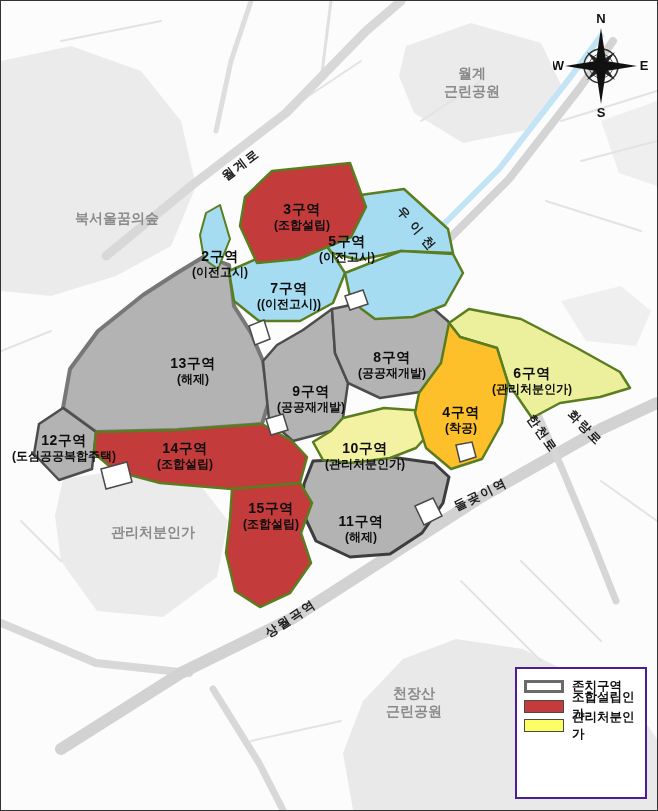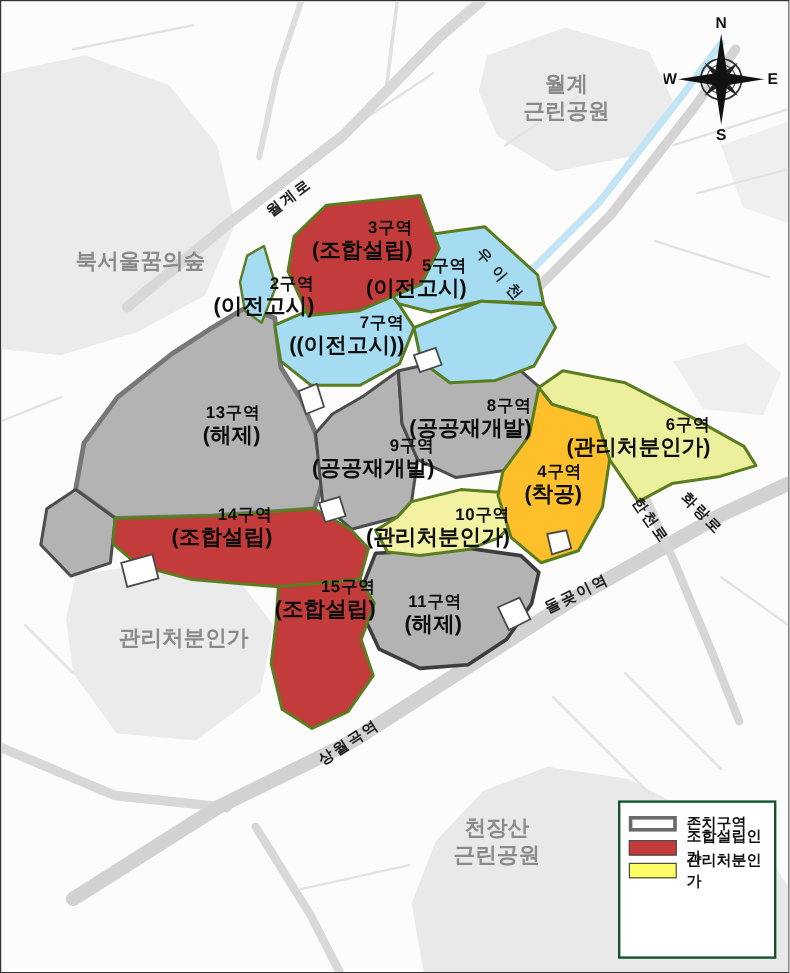--- a/index.html
+++ b/index.html
@@ -4,38 +4,38 @@
 <style>
   html,body{margin:0;padding:0;background:#ffffff;}
   #stage{
     position:relative;width:656px;height:809px;margin:0;
     border:1px solid #333;background:#fcfcfc;overflow:hidden;
     font-family:"Liberation Sans","DejaVu Sans",sans-serif;
   }
   #basemap{position:absolute;left:0;top:0;}
   .zlabel{
     position:absolute;transform:translate(-50%,-50%);
-    text-align:right;line-height:1.18;white-space:nowrap;
-    font-weight:bold;color:#0d0d0d;z-index:5;
+    text-align:center;line-height:1.18;white-space:nowrap;
+    font-weight:bold;color:#0d0d0d;z-index:5;margin-top:16px;
   }
   .zlabel .zname{display:block;font-size:14px;letter-spacing:.5px;}
-  .zlabel .zstatus{display:block;font-size:18px;}
+  .zlabel .zstatus{display:block;font-size:12px;}
   .zlabel.blue-label .zname,.zlabel.blue-label .zstatus{color:#0033cc;}
   .park-label{
     position:absolute;transform:translate(-50%,-50%);
-    color:#8a8a8a;font-weight:bold;font-size:18px;text-align:center;
+    color:#8a8a8a;font-weight:bold;font-size:14px;text-align:center;
     line-height:1.3;white-space:nowrap;z-index:3;
   }
   .road-label{
     position:absolute;font-weight:bold;font-size:12.5px;color:#1c1c1c;
     white-space:nowrap;z-index:4;letter-spacing:2px;
   }
   .legend{
     position:absolute;left:514px;top:666px;width:132px;height:132px;
-    background:#ffffff;border:2px solid #14532d;box-sizing:border-box;
+    background:#ffffff;border:2px solid #4c1d95;box-sizing:border-box;
     padding:8px 0 0 7px;z-index:10;
   }
   .legend-row{display:flex;align-items:center;height:19.5px;}
   .legend-swatch{width:40px;height:13px;border:1px solid #4a4a4a;margin-right:8px;flex:none;box-sizing:border-box;}
   .legend-swatch.retained{border:3px solid #6a6a6a;}
   .legend-label{font-weight:bold;font-size:12.5px;color:#111;}
   .compass{position:absolute;left:552px;top:12px;z-index:6;}
   .compass text{font-weight:bold;font-size:13px;fill:#111;font-family:"Liberation Sans",sans-serif;}
 </style>
 </head>
@@ -139,20 +139,24 @@
     <span class="zstatus">(공공재개발)</span>
   </div>
   <div class="zlabel" style="left:364px;top:438px">
     <span class="zname">10구역</span>
     <span class="zstatus">(관리처분인가)</span>
   </div>
   <div class="zlabel" style="left:360px;top:511px">
     <span class="zname">11구역</span>
     <span class="zstatus">(해제)</span>
   </div>
+  <div class="zlabel" style="left:63px;top:430px">
+    <span class="zname">12구역</span>
+    <span class="zstatus">(도심공공복합주택)</span>
+  </div>
   <div class="zlabel" style="left:192px;top:353px">
     <span class="zname">13구역</span>
     <span class="zstatus">(해제)</span>
   </div>
   <div class="zlabel" style="left:184px;top:438px">
     <span class="zname">14구역</span>
     <span class="zstatus">(조합설립)</span>
   </div>
   <div class="zlabel" style="left:270px;top:498px">
     <span class="zname">15구역</span>

